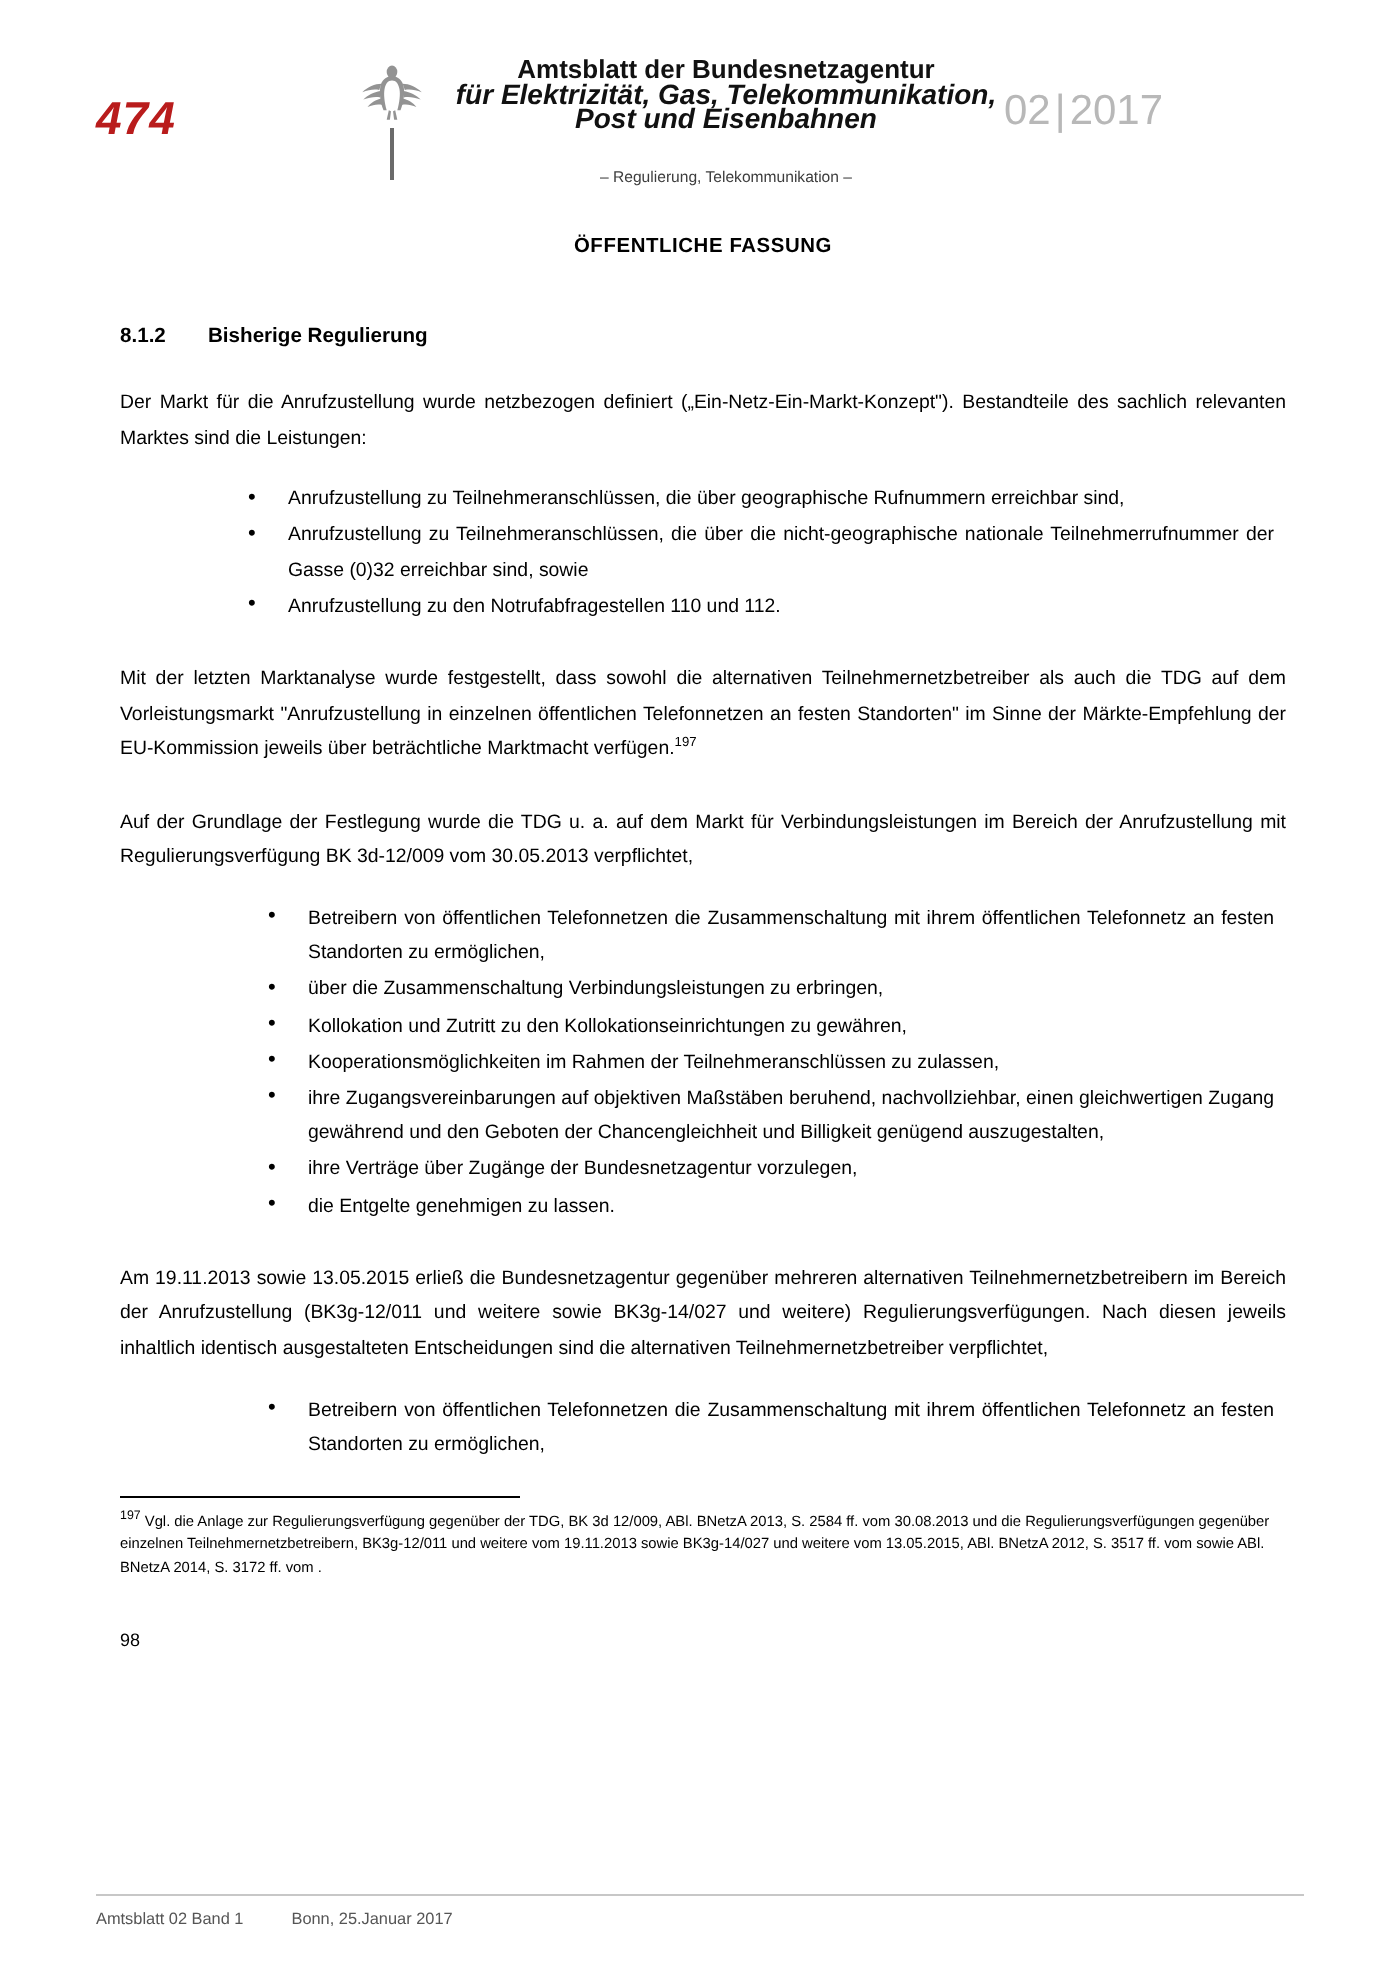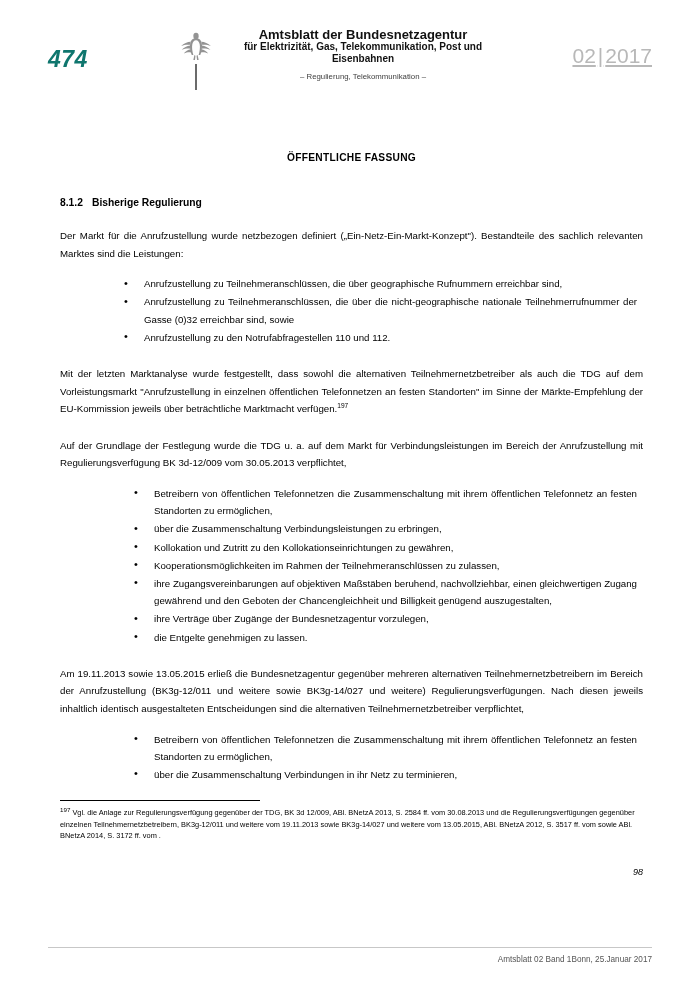--- a/index.html
+++ b/index.html
@@ -29,21 +29,21 @@
     display: flex;
     align-items: flex-start;
     padding: 26px 48px 0 48px;
     height: 78px;
     box-sizing: border-box;
   }
   .page-number {
     font-size: 23px;
     font-weight: bold;
     font-style: italic;
-    color: #0f766e;
+    color: #b91c1c;
     width: 120px;
     padding-top: 20px;
     letter-spacing: 0.5px;
   }
   .eagle-wrap {
     width: 56px;
     display: flex;
     flex-direction: column;
     align-items: center;
     padding-top: 2px;
@@ -64,66 +64,66 @@
     text-align: center;
     padding-top: 3px;
   }
   .header-text .l1 {
     font-size: 13px;
     font-weight: bold;
     line-height: 12px;
     color: #111;
   }
   .header-text .l2 {
-    font-size: 10px;
+    font-size: 14px;
     font-weight: bold;
     line-height: 12px;
     color: #111;
+    font-style: italic;
   }
   .header-text .l3 {
     font-size: 7.8px;
     color: #3d3d3d;
-    margin-top: 7px;
+    margin-top: 19px;
     text-align: center;
   }
   .issue {
     width: 150px;
-    text-align: right;
+    text-align: left;
     padding-top: 18px;
     font-size: 21px;
     color: #b8b8b8;
     font-weight: normal;
     white-space: nowrap;
-    text-decoration: underline;
   }
   .issue .sep {
     color: #b8b8b8;
     padding: 0 2px;
   }
 
   
   .content {
     padding: 0 57px 0 60px;
     box-sizing: border-box;
   }
   .doc-title {
     text-align: center;
     font-size: 10.2px;
     font-weight: bold;
     letter-spacing: 0.3px;
-    margin-top: 74px;
+    margin-top: 40px;
   }
   h2.section {
     font-size: 10.3px;
     font-weight: bold;
     margin: 34px 0 0 0;
   }
   h2.section .num {
     display: inline-block;
-    width: 32px;
+    width: 44px;
   }
   p.body {
     font-size: 9.7px;
     line-height: 17.6px;
     text-align: justify;
     margin: 19px 0 0 0;
     hyphens: none;
   }
   sup.fn {
     font-size: 6.6px;
@@ -172,41 +172,41 @@
     text-align: left;
   }
   .footnote sup {
     font-size: 6.2px;
     vertical-align: super;
     line-height: 0;
   }
 
   
   .page-num-bottom {
-    text-align: right;
+    text-align: left;
     font-size: 9px;
     margin-top: 26px;
-    font-style: italic;
   }
   .footer {
     position: absolute;
     left: 48px;
     right: 48px;
     bottom: 26px;
   }
   .footer-rule {
     height: 1px;
     background: #c7c7c7;
     margin-bottom: 7px;
   }
   .footer-row {
     display: flex;
-    justify-content: flex-end;
+    justify-content: flex-start;
     font-size: 8.2px;
     color: #555;
+    gap: 24px;
   }
 </style>
 </head>
 <body>
 
 <div class="page">
 
   <div class="header">
     <div class="page-number">474</div>
 
@@ -266,21 +266,20 @@
       <li>Kooperationsmöglichkeiten im Rahmen der Teilnehmeranschlüssen zu zulassen,</li>
       <li>ihre Zugangsvereinbarungen auf objektiven Maßstäben beruhend, nachvollziehbar, einen gleichwertigen Zugang gewährend und den Geboten der Chancengleichheit und Billigkeit genügend auszugestalten,</li>
       <li>ihre Verträge über Zugänge der Bundesnetzagentur vorzulegen,</li>
       <li>die Entgelte genehmigen zu lassen.</li>
     </ul>
 
     <p class="body">Am 19.11.2013 sowie 13.05.2015 erließ die Bundesnetzagentur gegenüber mehreren alternativen Teilnehmernetzbetreibern im Bereich der Anrufzustellung (BK3g-12/011 und weitere sowie BK3g-14/027 und weitere) Regulierungsverfügungen. Nach diesen jeweils inhaltlich identisch ausgestalteten Entscheidungen sind die alternativen Teilnehmernetzbetreiber verpflichtet,</p>
 
     <ul class="bullets indent2">
       <li>Betreibern von öffentlichen Telefonnetzen die Zusammenschaltung mit ihrem öffentlichen Telefonnetz an festen Standorten zu ermöglichen,</li>
-      <li>über die Zusammenschaltung Verbindungen in ihr Netz zu terminieren,</li>
     </ul>
 
     <div class="footnote-rule"></div>
     <div class="footnote"><sup>197</sup> <span>Vgl. die Anlage zur Regulierungsverfügung gegenüber der TDG, BK 3d 12/009, ABl. BNetzA 2013, S. 2584 ff. vom 30.08.2013 und die Regulierungsverfügungen gegenüber einzelnen Teilnehmernetzbetreibern, BK3g-12/011 und weitere vom 19.11.2013 sowie BK3g-14/027 und weitere vom 13.05.2015, ABl. BNetzA 2012, S. 3517 ff. vom sowie ABl. BNetzA 2014, S. 3172 ff. vom .</span></div>
 
     <div class="page-num-bottom">98</div>
   </div>
 
   <div class="footer">
     <div class="footer-rule"></div>

